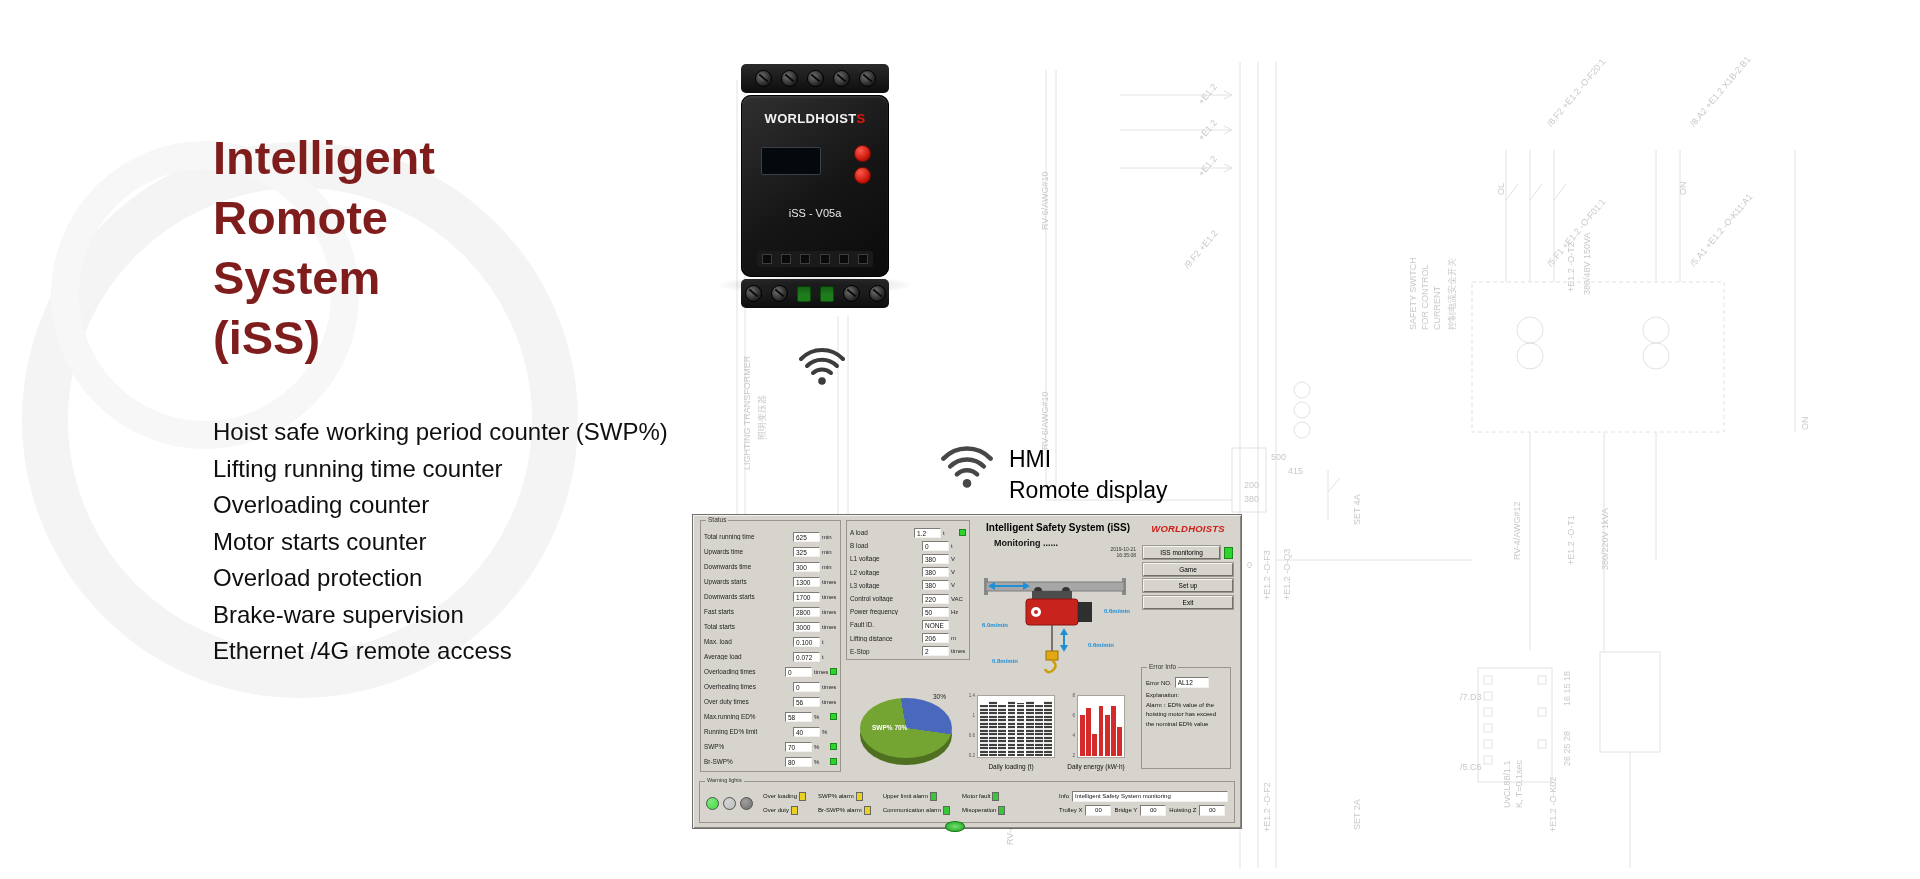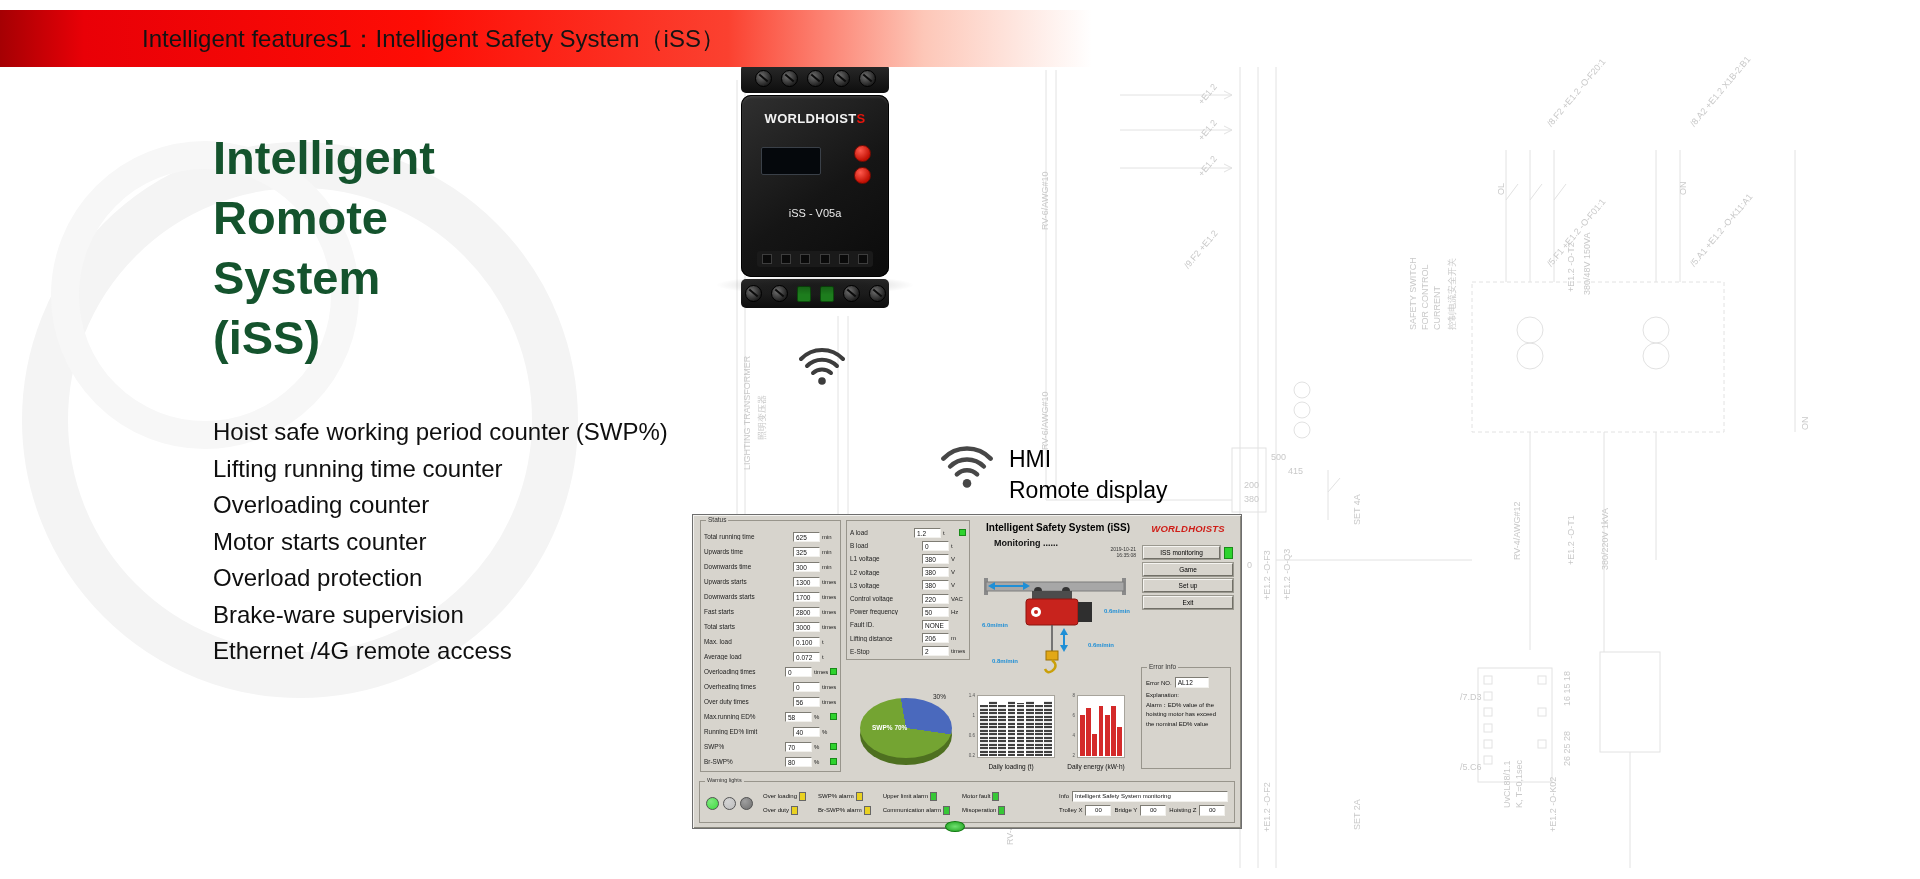--- a/index.html
+++ b/index.html
@@ -9,21 +9,21 @@
   .schematic{position:absolute;left:0;top:0;z-index:0;}
   #bg-labels{position:absolute;left:0;top:0;width:100%;height:100%;z-index:0;pointer-events:none;}
   .bg-lab{position:absolute;color:#c9c9c9;font-size:9px;white-space:nowrap;transform-origin:0 0;}
   
   .banner{position:absolute;left:0;top:10px;width:1400px;height:57px;z-index:3;
           display:flex;align-items:center;padding-left:142px;box-sizing:border-box;
           font-size:24px;color:#141414;
           background:linear-gradient(90deg,#a50003 0%,#e90007 6%,#fe0d05 30%,#fb4130 52%,#fdc7b8 66%,#ffffff 78%);}
   
   .hero{position:absolute;left:213px;top:128px;z-index:2;font-size:47px;font-weight:bold;
-        color:#14532d;line-height:60px;}
+        color:#7f1d1d;line-height:60px;}
   .features{position:absolute;left:213px;top:414px;z-index:2;list-style:none;margin:0;padding:0;
             font-size:24px;line-height:36.5px;color:#0f0f0f;}
   
   .device{position:absolute;left:741px;top:64px;width:148px;z-index:2;}
   .dev-term{background:linear-gradient(#2a2a2a,#0d0d0d);border-radius:5px;display:flex;
             justify-content:center;gap:9px;padding:6px 0;}
   .screw{width:15px;height:15px;border-radius:50%;border:1px solid #000;position:relative;
          background:radial-gradient(circle at 35% 35%,#707070,#1f1f1f 72%);}
   .screw::after{content:"";position:absolute;left:2px;right:2px;top:6px;height:2px;background:#0b0b0b;transform:rotate(40deg);}
   .conn{width:12px;height:14px;background:#1d7d1d;border:1px solid #0b4d0b;border-radius:2px;align-self:center;}
@@ -219,23 +219,20 @@
       <span class="bg-lab" style="left: 1460px; top: 692px; transform: rotate(0deg);">/7.D3</span>
       <span class="bg-lab" style="left: 1460px; top: 762px; transform: rotate(0deg);">/5.C6</span>
       <span class="bg-lab" style="left: 1562px; top: 706px; transform: rotate(-90deg);">16 15 18</span>
       <span class="bg-lab" style="left: 1562px; top: 766px; transform: rotate(-90deg);">26 25 28</span>
       <span class="bg-lab" style="left: 1502px; top: 808px; transform: rotate(-90deg);">UvCL88/1.1</span>
       <span class="bg-lab" style="left: 1514px; top: 808px; transform: rotate(-90deg);">K, T=0,1sec</span>
       <span class="bg-lab" style="left: 1548px; top: 832px; transform: rotate(-90deg);">+E1.2  -O-K02</span>
       <span class="bg-lab" style="left: 1262px; top: 832px; transform: rotate(-90deg);">+E1.2  -O-F2</span>
     </div>
 
-  <div class="banner">
-    <span>Intelligent features1：Intelligent Safety System（iSS）</span>
-  </div>
 
   <div class="hero">
     <div>Intelligent</div>
     <div>Romote</div>
     <div>System</div>
     <div>(iSS)</div>
   </div>
   <ul class="features" id="feature-list">
       <li>Hoist safe working period counter (SWP%)</li>
       <li>Lifting running time counter</li>

